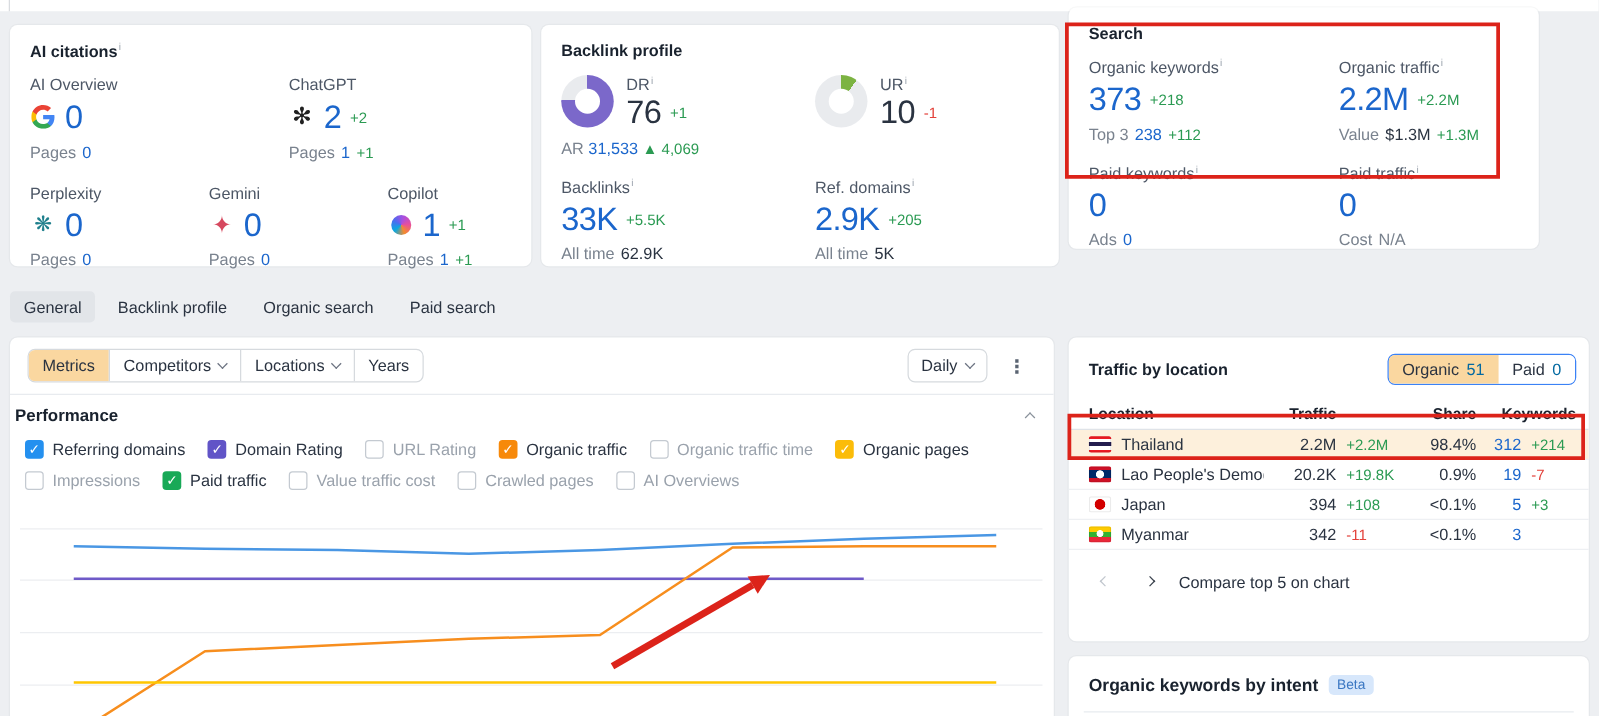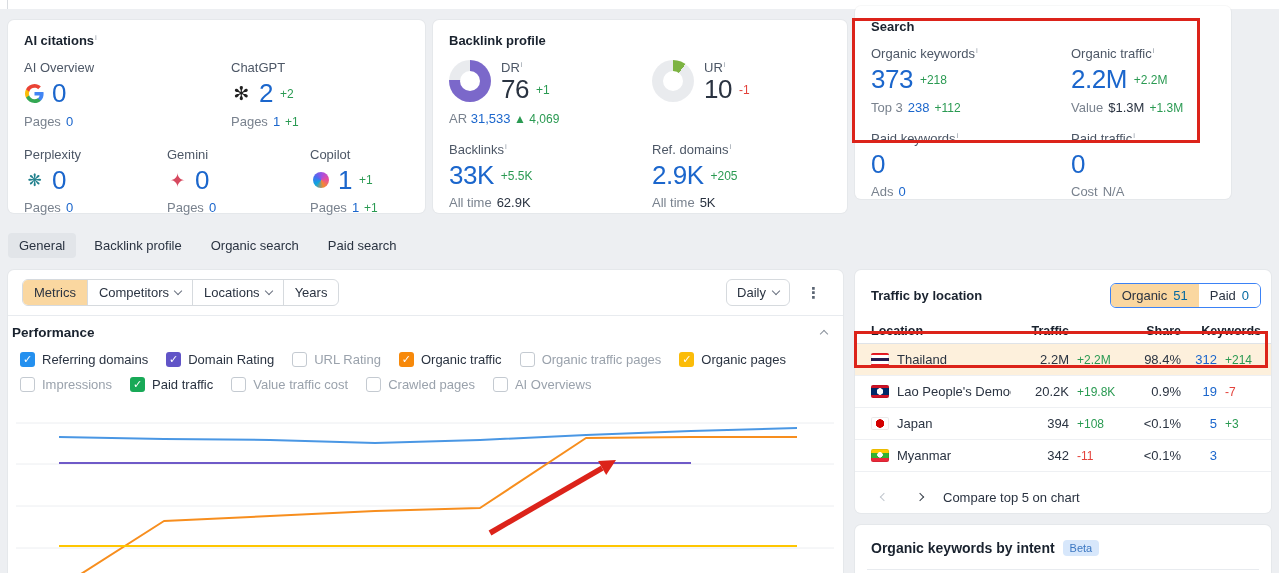--- a/index.html
+++ b/index.html
@@ -87,21 +87,21 @@
   .chart { position:absolute; left:0; top:128px; width:835px; height:190px; }
 
   
   .tl-head { display:flex; justify-content:space-between; align-items:center; padding:13px 10px 10px 16px; }
   .toggle { display:inline-flex; border:1px solid #3b82f6; border-radius:6px; overflow:hidden; }
   .tseg { padding:4px 11px; display:inline-flex; gap:6px; align-items:center; cursor:pointer; background:#fff; }
   .tseg.active { background:#fad7a0; }
   .tseg .cnt { color:#0369a1; }
   .loc-grid { display:grid; grid-template-columns:1fr 58px 56px 56px 36px 44px; align-items:center; padding:0 10px 0 16px; }
   .loc-header { font-weight:700; font-size:12.5px; color:#19222e; height:26px; border-bottom:1px solid #dfe3e8; }
-  .loc-row { height:32px; border-bottom:1px solid #eef0f3; cursor:pointer; }
+  .loc-row { height:24px; border-bottom:1px solid #eef0f3; cursor:pointer; }
   .loc-row.hl { background:#fdf0dc; }
   .ra { text-align:right; }
   .dl { padding-left:8px; }
   .loc-name { display:flex; align-items:center; gap:8px; overflow:hidden; white-space:nowrap; }
   .loc-name span.nm { overflow:hidden; text-overflow:clip; white-space:nowrap; max-width:205px; }
   .kw { color:#1b66cc; }
   .flag { width:18px; height:13px; border-radius:2px; flex:0 0 auto; box-shadow:inset 0 0 0 1px rgba(0,0,0,.08); }
   .f-th { background:linear-gradient(180deg,#ed1c24 0 17%,#fff 17% 37%,#241d4f 37% 63%,#fff 63% 83%,#ed1c24 83%); }
   .f-la { background:radial-gradient(circle at 50% 50%, #fff 0 3px, transparent 3.5px),
                      linear-gradient(180deg,#ce1126 0 25%,#002868 25% 75%,#ce1126 75%); }
@@ -372,21 +372,21 @@
     <label class="metric">
         <span class="cb"></span>
         <span class="off">URL Rating</span>
       </label>
     <label class="metric">
         <span class="cb checked c-orange"></span>
         <span>Organic traffic</span>
       </label>
     <label class="metric">
         <span class="cb"></span>
-        <span class="off">Organic traffic pages</span>
+        <span class="off">Organic traffic time</span>
       </label>
     <label class="metric">
         <span class="cb checked c-amber"></span>
         <span>Organic pages</span>
       </label>
     <label class="metric">
         <span class="cb"></span>
         <span class="off">Impressions</span>
       </label>
     <label class="metric">

